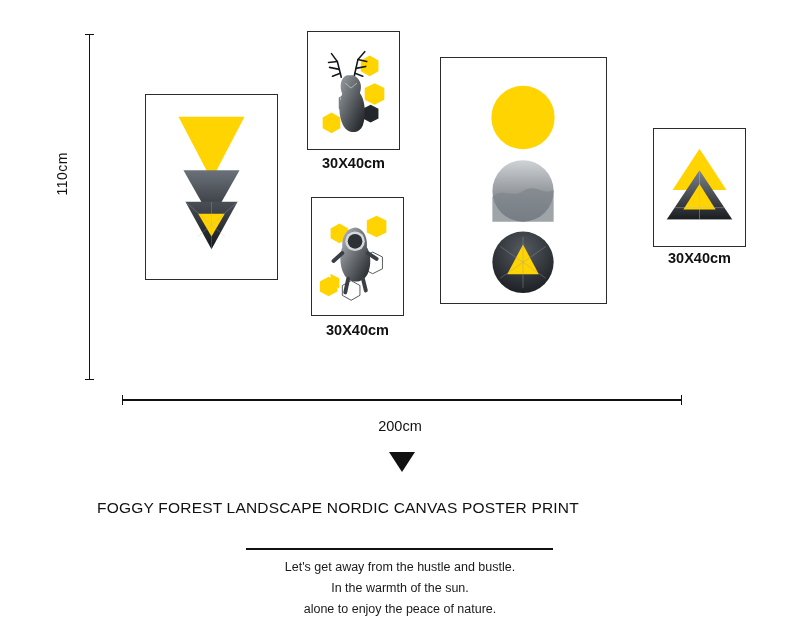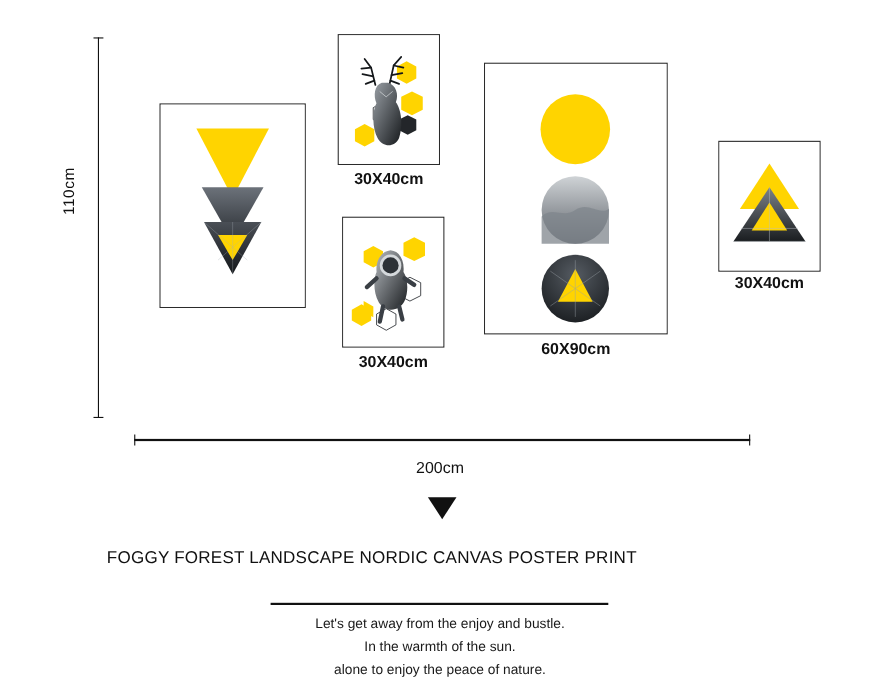--- a/index.html
+++ b/index.html
@@ -232,21 +232,20 @@
       <path d="M52,140 C62,130 72,142 83,134 C95,126 104,139 114,133 L114,165 L52,165 Z" fill="#7f858c" opacity="0.75"></path>
       <circle cx="83" cy="206" r="31" fill="url(#gD2)"></circle>
       <polygon points="83,188 99,218 67,218" fill="#FFD400"></polygon>
       <g stroke="#9aa0a6" stroke-width="0.5" opacity="0.8">
         <line x1="60" y1="190" x2="106" y2="222"></line>
         <line x1="106" y1="190" x2="60" y2="222"></line>
         <line x1="83" y1="180" x2="83" y2="232"></line>
       </g>
     </svg>
   </div>
-  <div class="caption" id="capD">60X90cm</div>
 
   <div class="frame" id="frameE">
     <svg class="art" viewBox="0 0 93 119" preserveAspectRatio="none">
       <defs>
         <linearGradient id="gE" x1="0" y1="0" x2="0" y2="1">
           <stop offset="0" stop-color="#7b8188"></stop>
             <stop offset="1" stop-color="#1a1d20"></stop>
         </linearGradient>
       </defs>
       <rect x="0" y="0" width="93" height="119" fill="#ffffff"></rect>
@@ -262,16 +261,16 @@
   </div>
   <div class="caption" id="capE">30X40cm</div>
 
   <div class="hrule"></div>
   <div class="hlabel">200cm</div>
 
   <div class="arrow"></div>
 
   <div class="title">FOGGY FOREST LANDSCAPE NORDIC CANVAS POSTER PRINT</div>
   <div class="divider"></div>
-  <div class="tag" id="tag0">Let's get away from the enjoy and bustle.</div>
+  <div class="tag" id="tag0">Let's get away from the hustle and bustle.</div>
   <div class="tag" id="tag1">In the warmth of the sun.</div>
   <div class="tag" id="tag2">alone to enjoy the peace of nature.</div>
 </div>
 
 </body></html>

